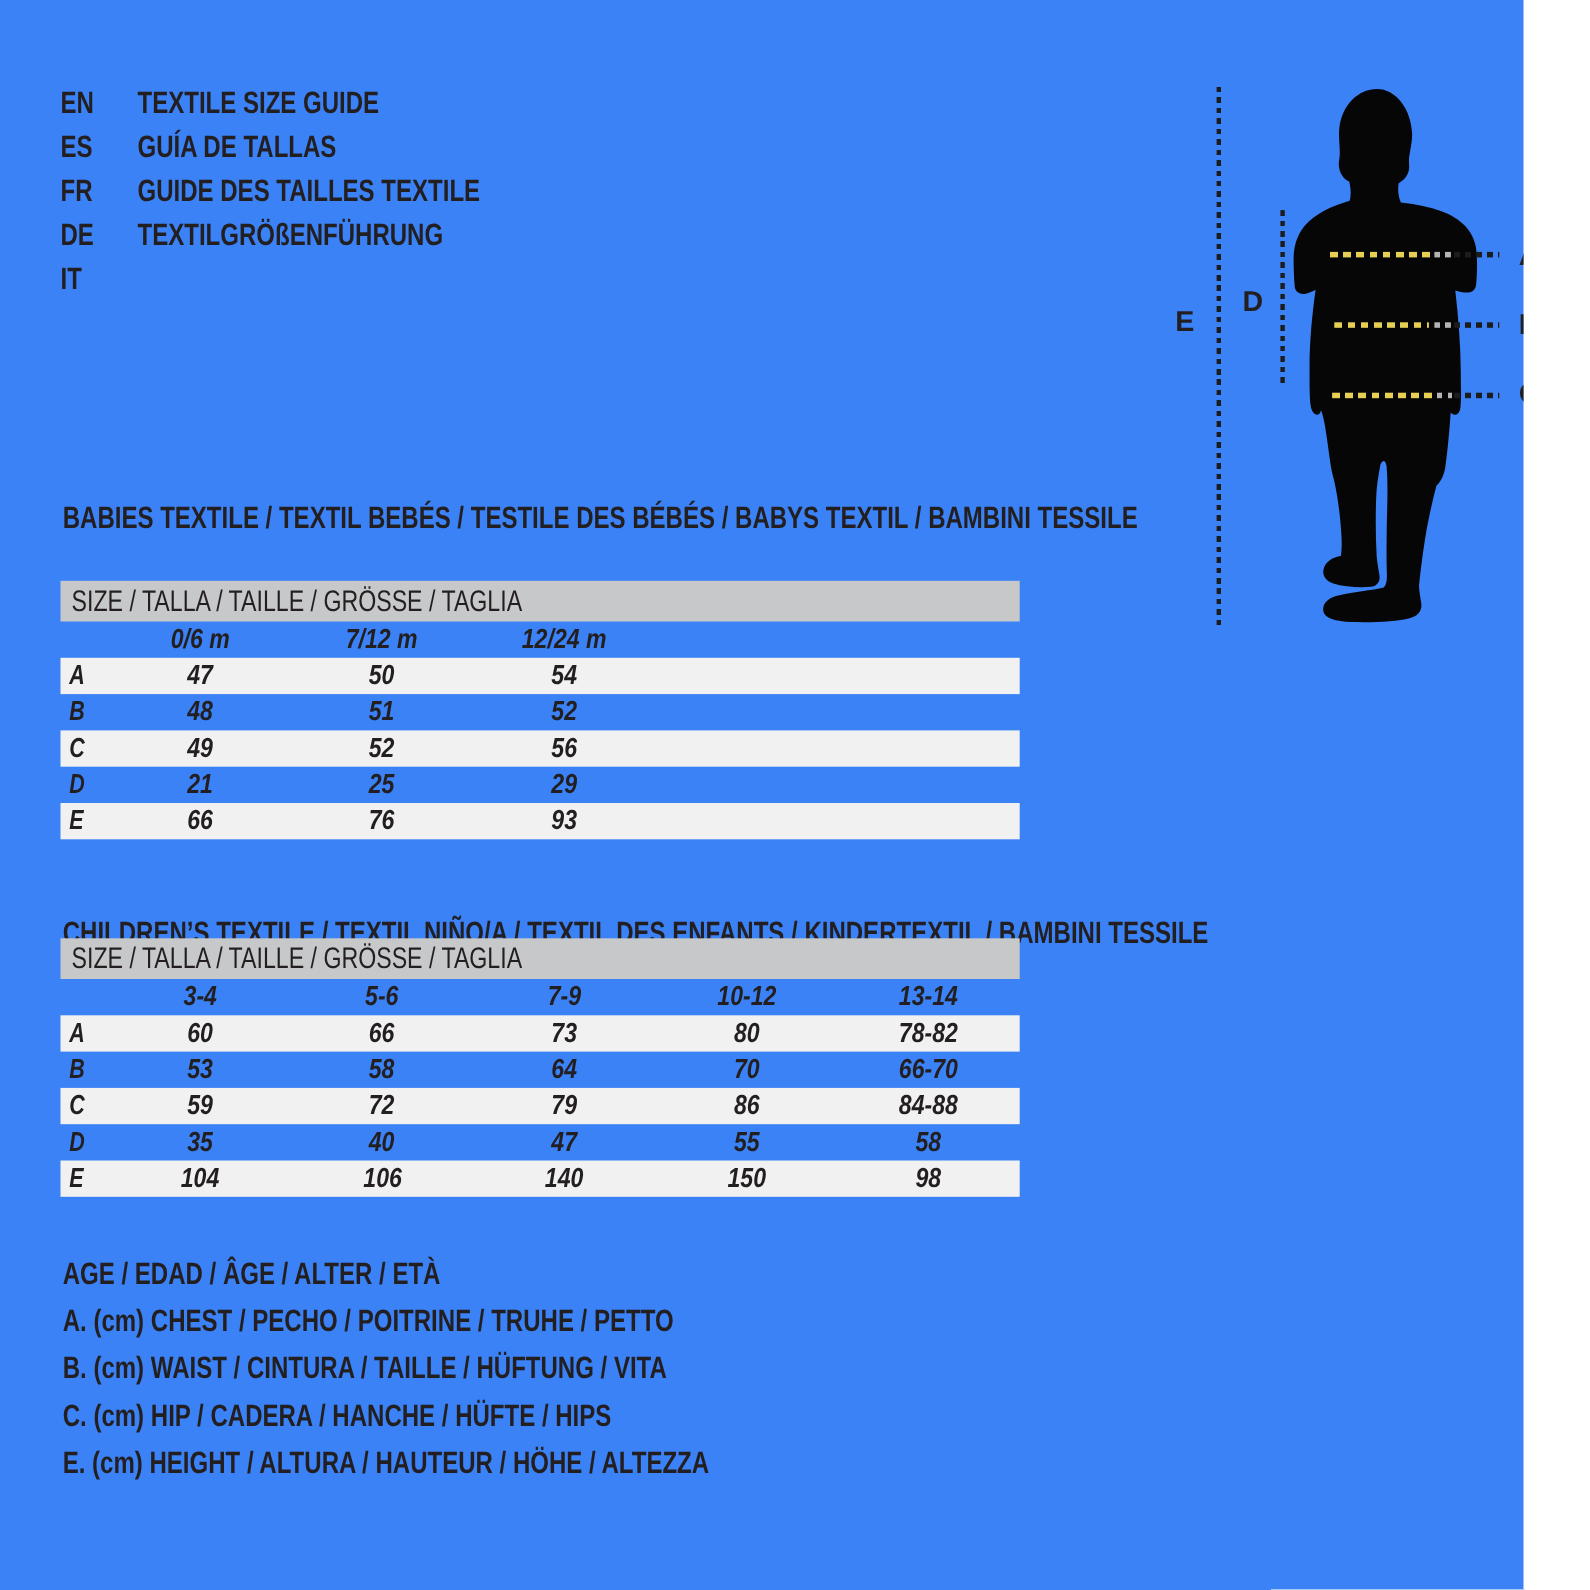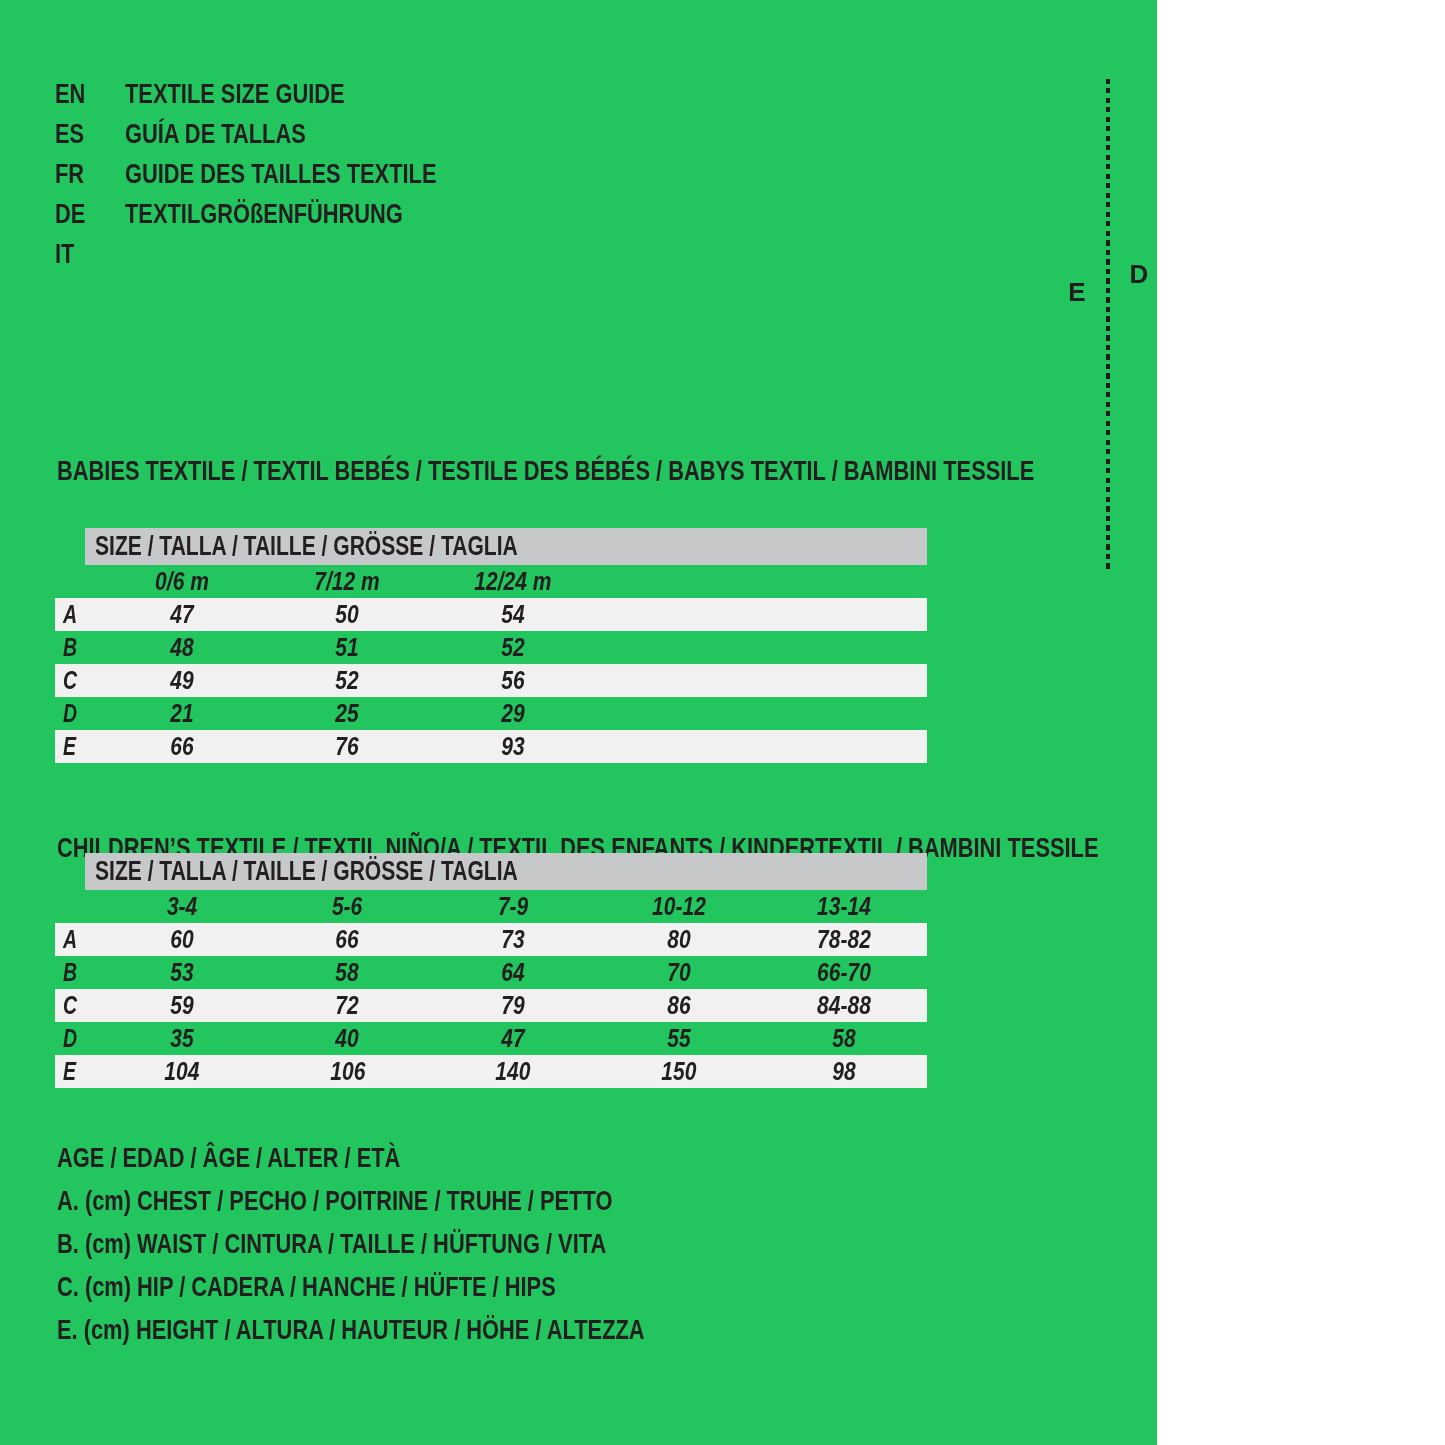--- a/index.html
+++ b/index.html
@@ -1,17 +1,17 @@
 <!DOCTYPE html>
 <html><head>
 <meta charset="utf-8">
 <style>
   html,body { margin:0; padding:0; background:#ffffff; }
   .page {
-    position:relative; width:1157px; height:1445px; background:#22c55e;
+    position:relative; width:1385px; height:1445px; background:#3b82f6;
     font-family:"Liberation Sans", sans-serif; color:#231f20; overflow:hidden;
   }
   
   .cnd  { display:inline-block; transform:scaleX(0.78); transform-origin:0 50%; white-space:nowrap; }
   .cndC { display:inline-block; transform:scaleX(0.84); transform-origin:50% 50%; white-space:nowrap; }
 
   
   .lang-list { position:absolute; left:55px; top:74px; }
   .lang-row  { display:flex; height:40px; align-items:center; font-weight:bold; font-size:28px; }
   .lang-code { width:70px; }
@@ -41,21 +41,21 @@
   .silhouette { position:absolute; left:1160px; top:70px; }
 
   
   .section-title { position:absolute; left:57px; font-weight:bold; font-size:28px; }
 
   
   .size-table { position:absolute; left:55px; width:872px; }
   .size-bar {
     height:37px; background:#c7c8c9; display:flex; align-items:center;
     padding-left:10px; box-sizing:border-box;
-    font-weight:bold; font-size:27px;margin-left:30px;
+    font-weight:normal; font-size:27px;
   }
   .trow {
     display:grid; grid-template-columns:44px repeat(5,1fr);
     height:33px; align-items:center;
     font-weight:bold; font-size:25px;font-style:italic;
   }
   .trow.shade { background:#f1f1f2; }
   .tlabel { padding-left:8px; text-align:left; }
   .tcell  { text-align:center; }
 

